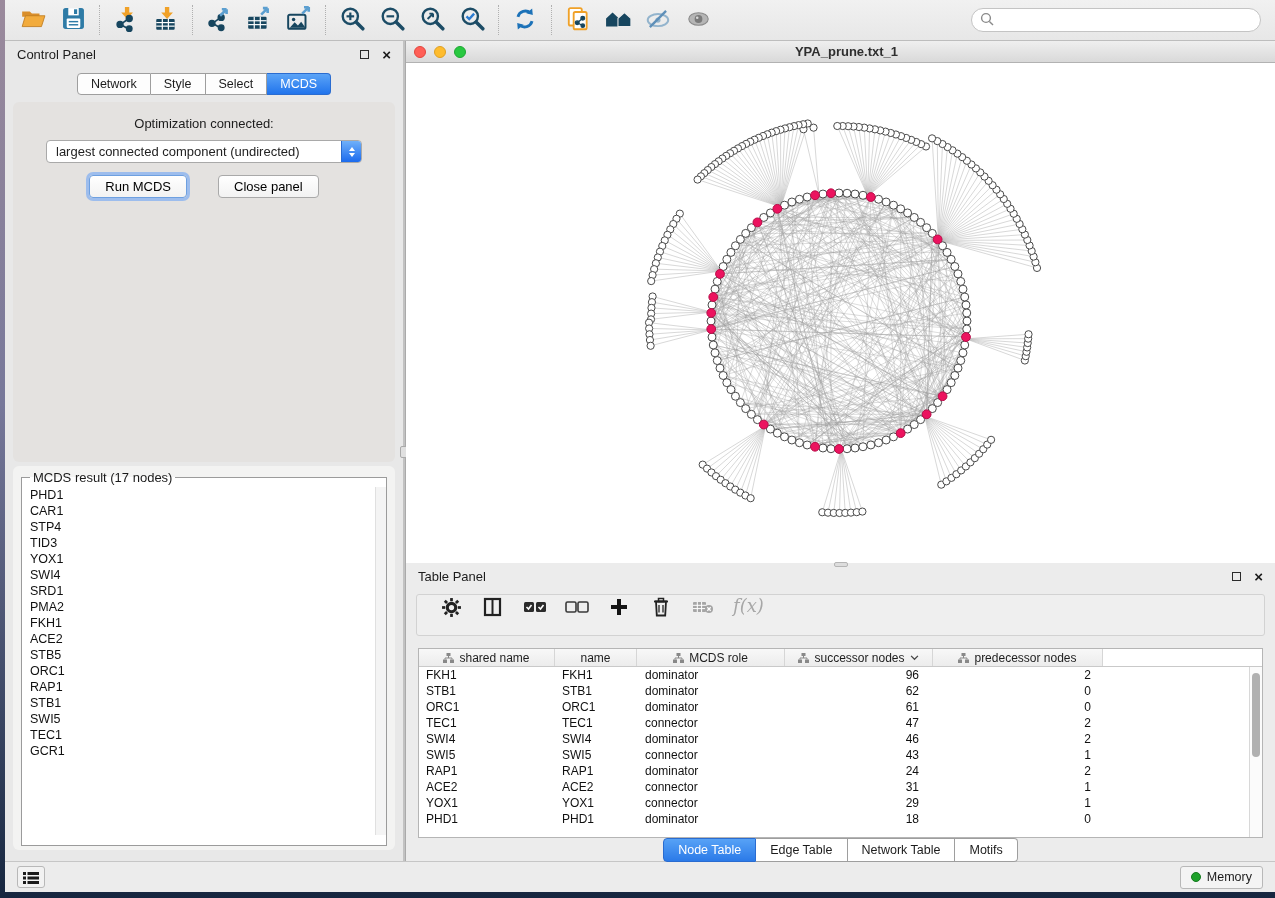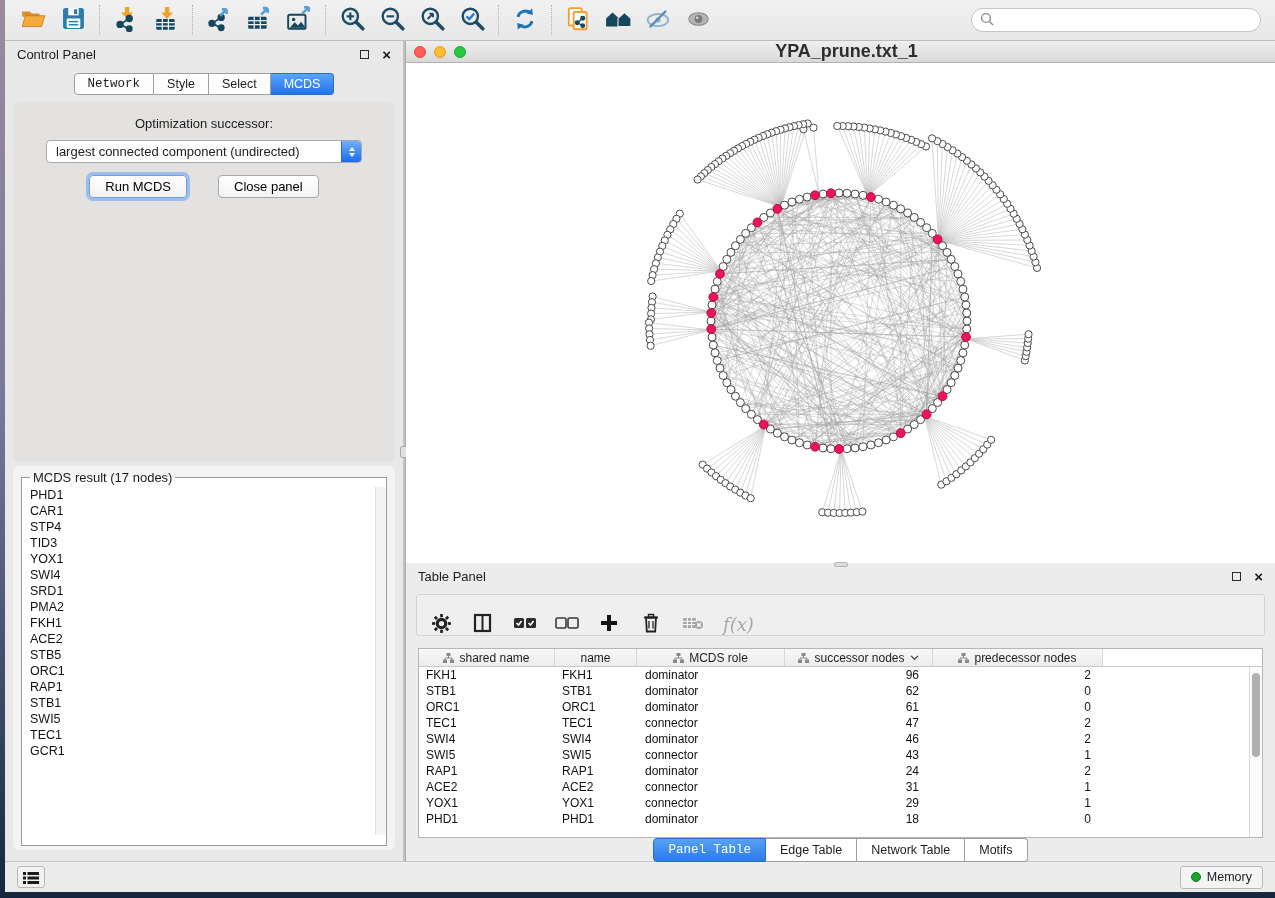--- a/index.html
+++ b/index.html
@@ -27,21 +27,21 @@
   .control-panel { width:398px; flex:none; background:#e8e8e8; display:flex; flex-direction:column; position:relative; }
   .panel-head { height:26px; display:flex; align-items:center; padding:0 12px; flex:none; }
   .panel-head .ttl { font-size:13px; color:#1c1c1c; }
   .panel-head .sp { flex:1; }
   .float-box { width:9px; height:9px; border:1.5px solid #2b2b2b; display:inline-block; margin-right:13px; }
   .close-x { font-size:15px; font-weight:bold; color:#1b1b1b; line-height:1; }
 
   .seg-row { display:flex; justify-content:center; margin:6px 0 3px; flex:none; }
   .seg { display:flex; }
   .seg .sg { background:#fdfdfd; border:1px solid #9e9e9e; border-left:none; padding:3px 13px; font-size:12.5px; color:#1c1c1c; cursor:default; }
-  .seg .sg:first-child { border-left:1px solid #9e9e9e; border-radius:4px 0 0 4px;font-family:Liberation Mono, monospace; }
+  .seg .sg:first-child { border-left:1px solid #9e9e9e; border-radius:4px 0 0 4px; }
   .seg .sg:last-child { border-radius:0 4px 4px 0; }
   .seg .sg.active { background:linear-gradient(#5ba4f7,#2174ec); border-color:#2a6cd0; color:#fff; }
 
   .cp-card { background:#e4e2e0; border-radius:6px; margin:4px 8px 0; flex:none; height:360px; padding-top:14px; }
   .crit-label { text-align:center; font-size:13px; color:#1c1c1c; }
   .dropdown { width:316px; height:23px; margin:9px auto 0; background:#fff; border:1px solid #a9a9a9; border-radius:4px; display:flex; align-items:center; overflow:hidden; }
   .dropdown .val { flex:1; padding:0 9px; font-size:13px; white-space:nowrap; }
   .dd-cap { width:20px; height:100%; background:linear-gradient(#6fb0f9,#1c6bee); border-left:1px solid #2a6cd0; display:flex; flex-direction:column; align-items:center; justify-content:center; gap:2px; }
   .dd-cap .up { width:0;height:0;border-left:3.5px solid transparent;border-right:3.5px solid transparent;border-bottom:4.5px solid #fff; }
   .dd-cap .dn { width:0;height:0;border-left:3.5px solid transparent;border-right:3.5px solid transparent;border-top:4.5px solid #fff; }
@@ -59,28 +59,28 @@
   
   .right-col { flex:1; display:flex; flex-direction:column; min-width:0; }
 
   .net-window { height:522px; flex:none; display:flex; flex-direction:column; border-left:1px solid #aaa; }
   .net-titlebar { height:22px; flex:none; background:linear-gradient(#efefef,#d9d9d9); border-bottom:1px solid #b2b2b2; display:flex; align-items:center; padding:0 8px; position:relative; }
   .lights { display:flex; gap:8px; }
   .light { width:12px; height:12px; border-radius:50%; }
   .light.red { background:#ff5f57; border:1px solid #e2463d; }
   .light.yellow { background:#febc2e; border:1px solid #dfa023; }
   .light.green { background:#28c840; border:1px solid #1ea733; }
-  .net-title { position:absolute; left:12px; right:0; text-align:center; font-size:18px; font-weight:600; color:#2e2e2e; pointer-events:none; }
+  .net-title { position:absolute; left:12px; right:0; text-align:center; font-size:13px; font-weight:600; color:#2e2e2e; pointer-events:none; }
   .net-canvas { flex:1; background:#fff; position:relative; }
   .net-canvas svg { display:block; }
 
   
   .table-panel { flex:1; background:#ececec; display:flex; flex-direction:column; border-left:1px solid #aaa; position:relative; min-height:0; }
   .hgrip { position:absolute; top:-1px; left:50%; width:14px; height:5px; margin-left:-7px; background:#ddd; border:1px solid #b5b5b5; border-radius:2px; }
-  .tp-toolbar { margin:5px 10px 0; height:42px; background:#efefef; border:1px solid #d2d2d2; border-radius:3px; display:flex; align-items:flex-end; padding:0 12px; gap:18px; flex:none; }
+  .tp-toolbar { margin:5px 10px 0; height:42px; background:#efefef; border:1px solid #d2d2d2; border-radius:3px; display:flex; align-items:flex-start; padding:0 22px; gap:18px; flex:none; }
   .tp-icon { display:flex; align-items:center; justify-content:center; width:24px; height:24px; cursor:default; }
   .fx { font-family:"DejaVu Serif", serif; font-style:italic; font-size:18px; color:#a7a7a7; }
 
   .ntable { margin:12px 12px 0; background:#fff; border:1px solid #b5b5b5; height:190px; position:relative; flex:none; overflow:hidden; }
   .thead { display:flex; height:18px; background:linear-gradient(#f8f8f8,#ececec); border-bottom:1px solid #c9c9c9; }
   .th { display:flex; align-items:center; justify-content:center; gap:5px; font-size:12px; color:#1d1d1d; border-right:1px solid #d6d6d6; overflow:hidden; }
   .th.filler { border-right:none; background:#fff; }
   .trow { display:flex; height:16px; }
   .tcell { font-size:12px; color:#111; line-height:16px; overflow:hidden; white-space:nowrap; }
   .c-shared { width:136px; padding-left:7px; }
@@ -282,21 +282,21 @@
       <div class="seg-row">
         <div class="seg">
           <div class="sg">Network</div>
           <div class="sg">Style</div>
           <div class="sg">Select</div>
           <div class="sg active">MCDS</div>
         </div>
       </div>
 
       <div class="cp-card">
-        <div class="crit-label">Optimization successor:</div>
+        <div class="crit-label">Optimization connected:</div>
         <div class="dropdown">
           <span class="val">largest connected component (undirected)</span>
           <span class="dd-cap">
               <span class="up"></span>
               <span class="dn"></span>
             </span>
         </div>
         <div class="btn-row">
           <button class="mac-btn focused">Run MCDS</button>
           <button class="mac-btn">Close panel</button>
@@ -1321,21 +1321,21 @@
                 <div class="tcell c-fill"></div>
               </div>
             </div>
           <div class="vscroll">
               <div class="thumb"></div>
             </div>
         </div>
 
         <div class="tp-footer">
           <div class="seg seg2">
-            <div class="sg active">Panel Table</div>
+            <div class="sg active">Node Table</div>
             <div class="sg">Edge Table</div>
             <div class="sg">Network Table</div>
             <div class="sg">Motifs</div>
           </div>
         </div>
       </div>
     </div>
   </div>
 
   <div class="statusbar">

